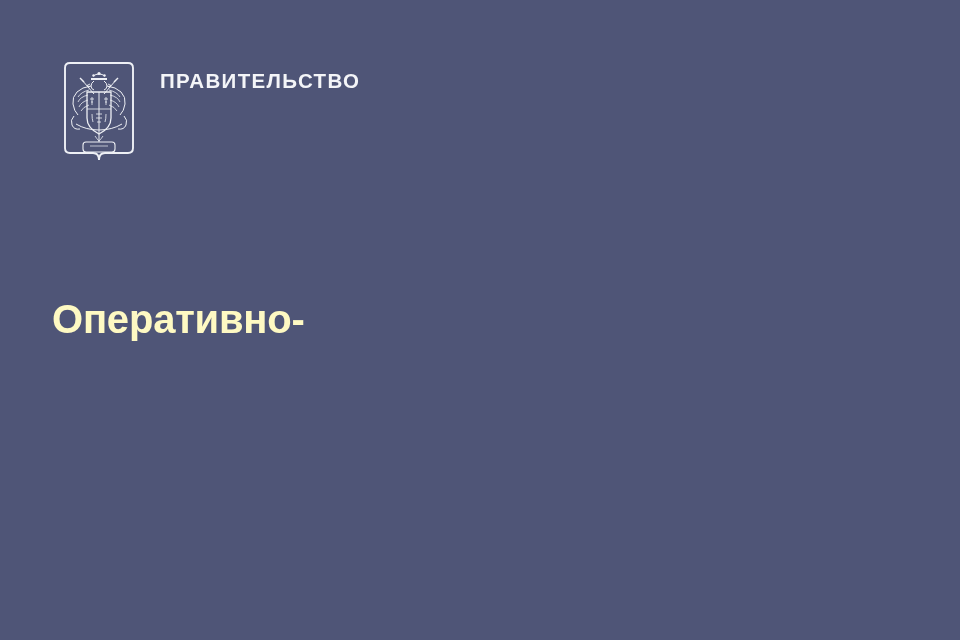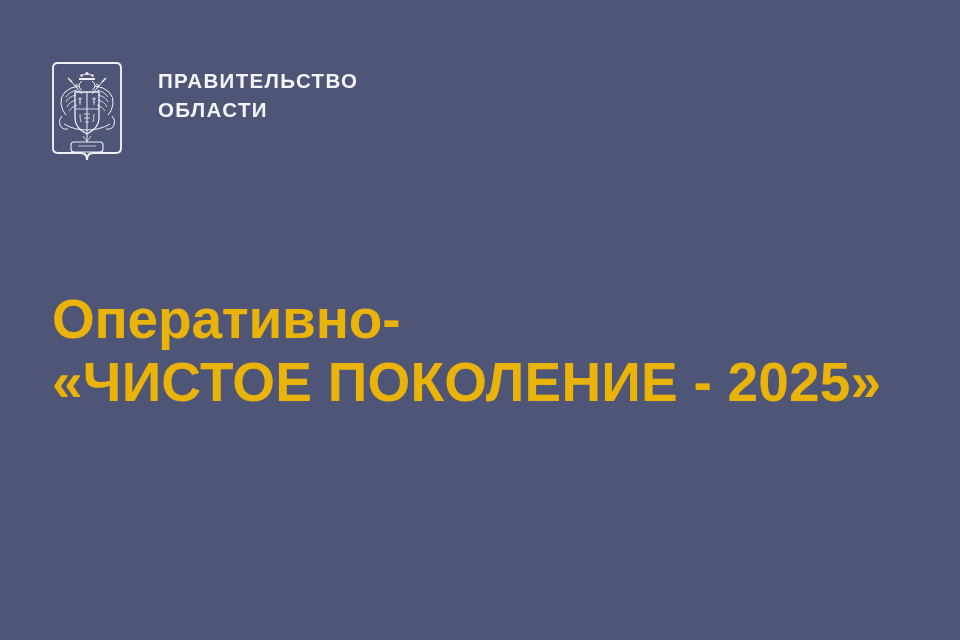--- a/index.html
+++ b/index.html
@@ -18,25 +18,25 @@
     position: relative;
     width: 960px;
     height: 640px;
     background: #4f5577;
     overflow: hidden;
   }
 
   
   .logo-lockup {
     position: absolute;
-    left: 48px;
+    left: 60px;
     top: 60px;
     display: flex;
     align-items: flex-start;
-    gap: 32px;
+    gap: 22px;
   }
 
   .emblem {
     width: 78px;
     height: 108px;
     flex: 0 0 auto;
     display: block;
   }
 
   .logo-text {
@@ -57,22 +57,22 @@
 
   
   .headline {
     position: absolute;
     left: 52px;
     top: 288px;
     width: 890px;
   }
 
   .headline-line {
-    color: #eab308;
-    font-size: 55px;
+    color: #fef9c3;
+    font-size: 40px;
     font-weight: bold;
     line-height: 63px;
     letter-spacing: -0.2px;
     white-space: nowrap;
   }
 
   .headline-line.is-upper {
     text-transform: uppercase;
     letter-spacing: 0.2px;
   }
@@ -136,22 +136,20 @@
           <path d="M16 62 q10 6 23 6 q13 0 23 -6" stroke-width="1"></path>
 
           <path d="M26 80 h26 q3 0 3 3 v4 q0 3 -3 3 h-26 q-3 0 -3 -3 v-4 q0 -3 3 -3 z" stroke-width="1.1"></path>
           <path d="M30 84 h18" stroke-width="0.7"></path>
         </g>
       </svg>
     </span>
 
     <div class="logo-text">
       <div class="logo-line">ПРАВИТЕЛЬСТВО</div>
-      <div class="logo-line">ОБЛАСТИ</div>
     </div>
   </div>
 
   <div class="headline">
     <div class="headline-line">Оперативно-</div>
-    <div class="headline-line is-upper">«ЧИСТОЕ ПОКОЛЕНИЕ - 2025»</div>
   </div>
 
 </div>
 
 </body></html>

